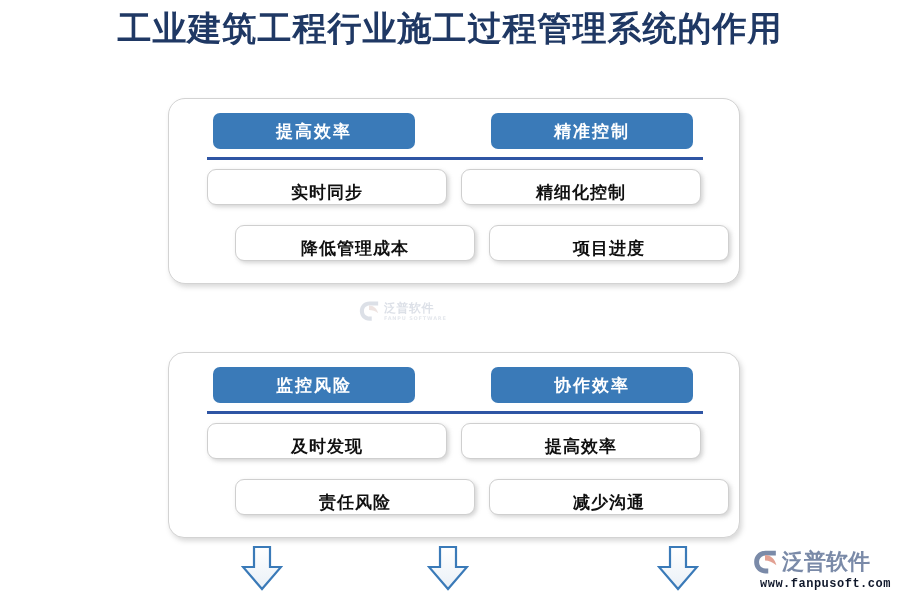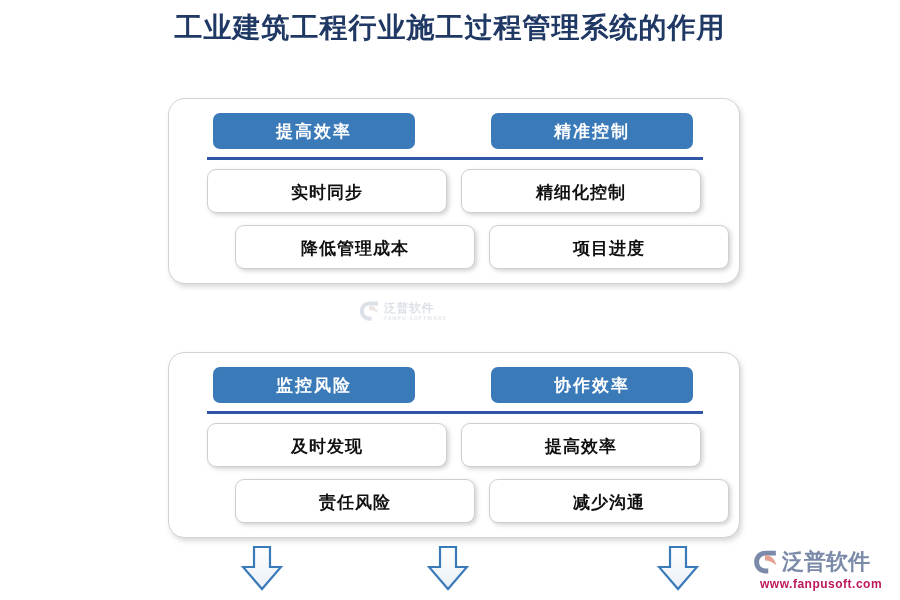--- a/index.html
+++ b/index.html
@@ -23,21 +23,21 @@
   }
 
   
   .page-title {
     position: absolute;
     left: 0;
     top: 8px;
     width: 900px;
     text-align: center;
     font-family: "DejaVu Serif", "Liberation Serif", serif;
-    font-size: 28px;
+    font-size: 34px;
     font-weight: bold;
     letter-spacing: 1px;
     color: #1f3864;
     line-height: 40px;
     white-space: nowrap;
   }
 
   
   .card {
     position: absolute;
@@ -91,21 +91,21 @@
     left: 38px;
     top: 58px;
     width: 496px;
     height: 3px;
     background: #2f55a4;
   }
 
   
   .item {
     position: absolute;
-    height: 44px;
+    height: 36px;
     background: #ffffff;
     border: 1px solid #cfcfcf;
     border-radius: 9px;
     box-shadow: 2px 2px 4px rgba(140,140,140,0.38);
     color: #101010;
     font-family: "DejaVu Serif", "Liberation Serif", serif;
     font-size: 17px;
     font-weight: bold;
     letter-spacing: 1px;
     text-align: center;
@@ -173,24 +173,24 @@
   .brand-mark { width: 26px; height: 26px; flex: 0 0 auto; }
   .brand-cn {
     font-family: "DejaVu Sans", "Liberation Sans", sans-serif;
     font-size: 22px;
     font-weight: bold;
     color: #7a8aa8;
     letter-spacing: 0px;
     white-space: nowrap;
   }
   .brand-url {
-    font-family: Liberation Sans, sans-serif;
+    font-family: Liberation Mono, monospace;
     font-size: 12px;
     font-weight: bold;
-    color: #be185d;
+    color: #0f172a;
     letter-spacing: 0.5px;
     margin-top: 1px;
     margin-left: 8px;
     white-space: nowrap;
   }
 </style>
 </head>
 <body>
 
 <div class="stage">

